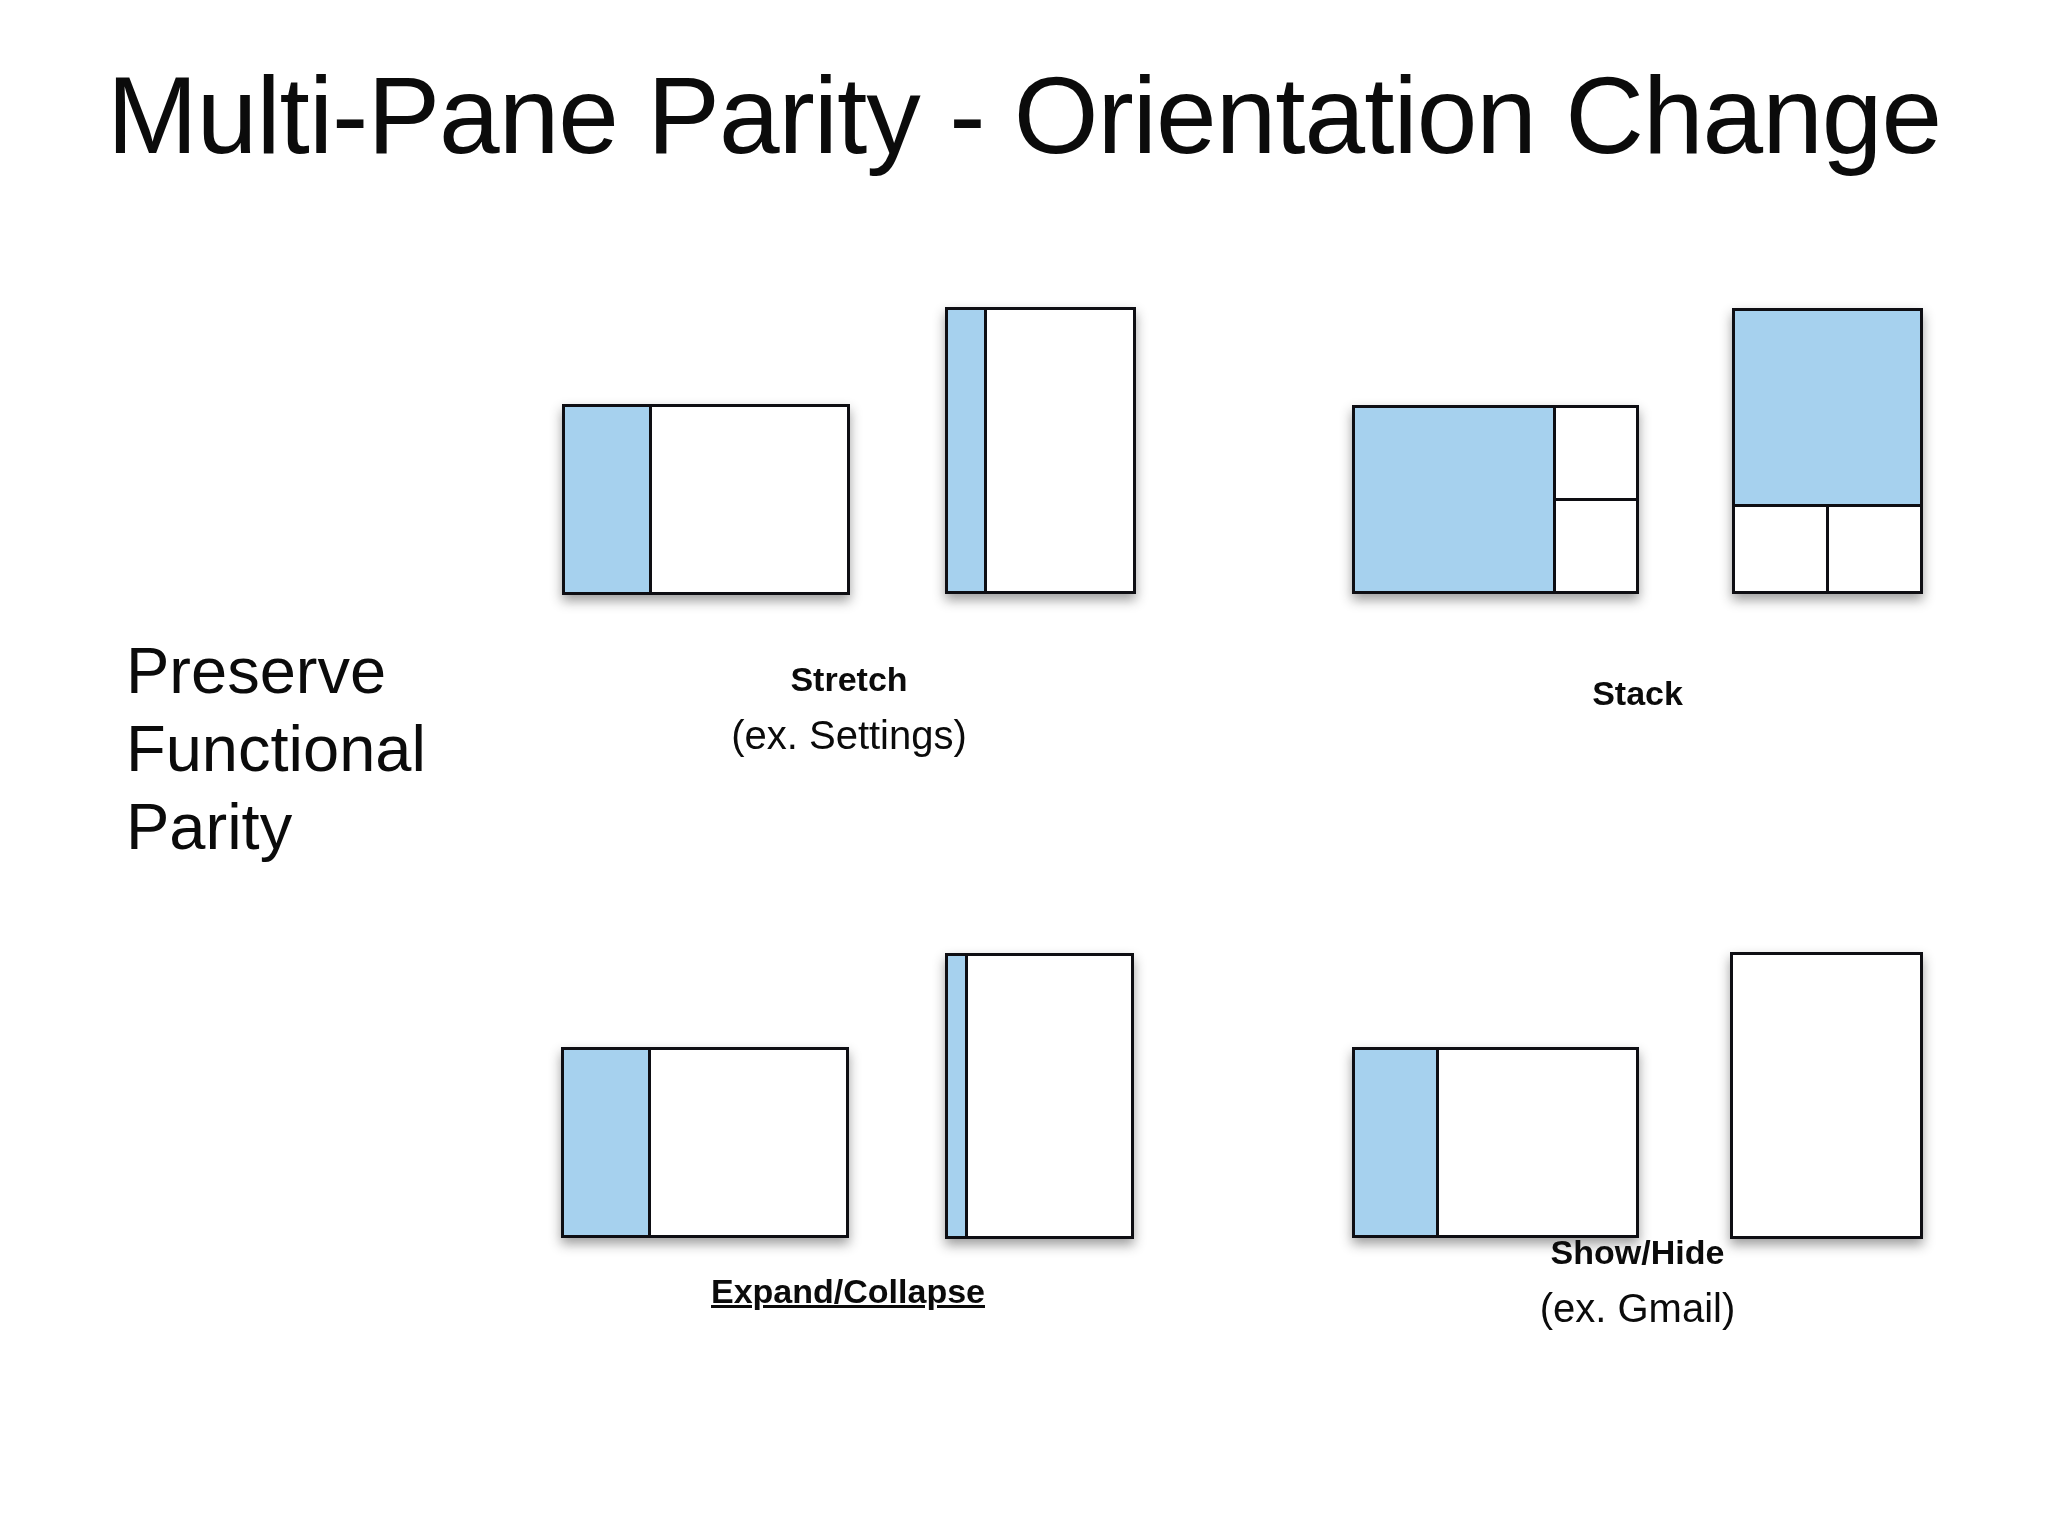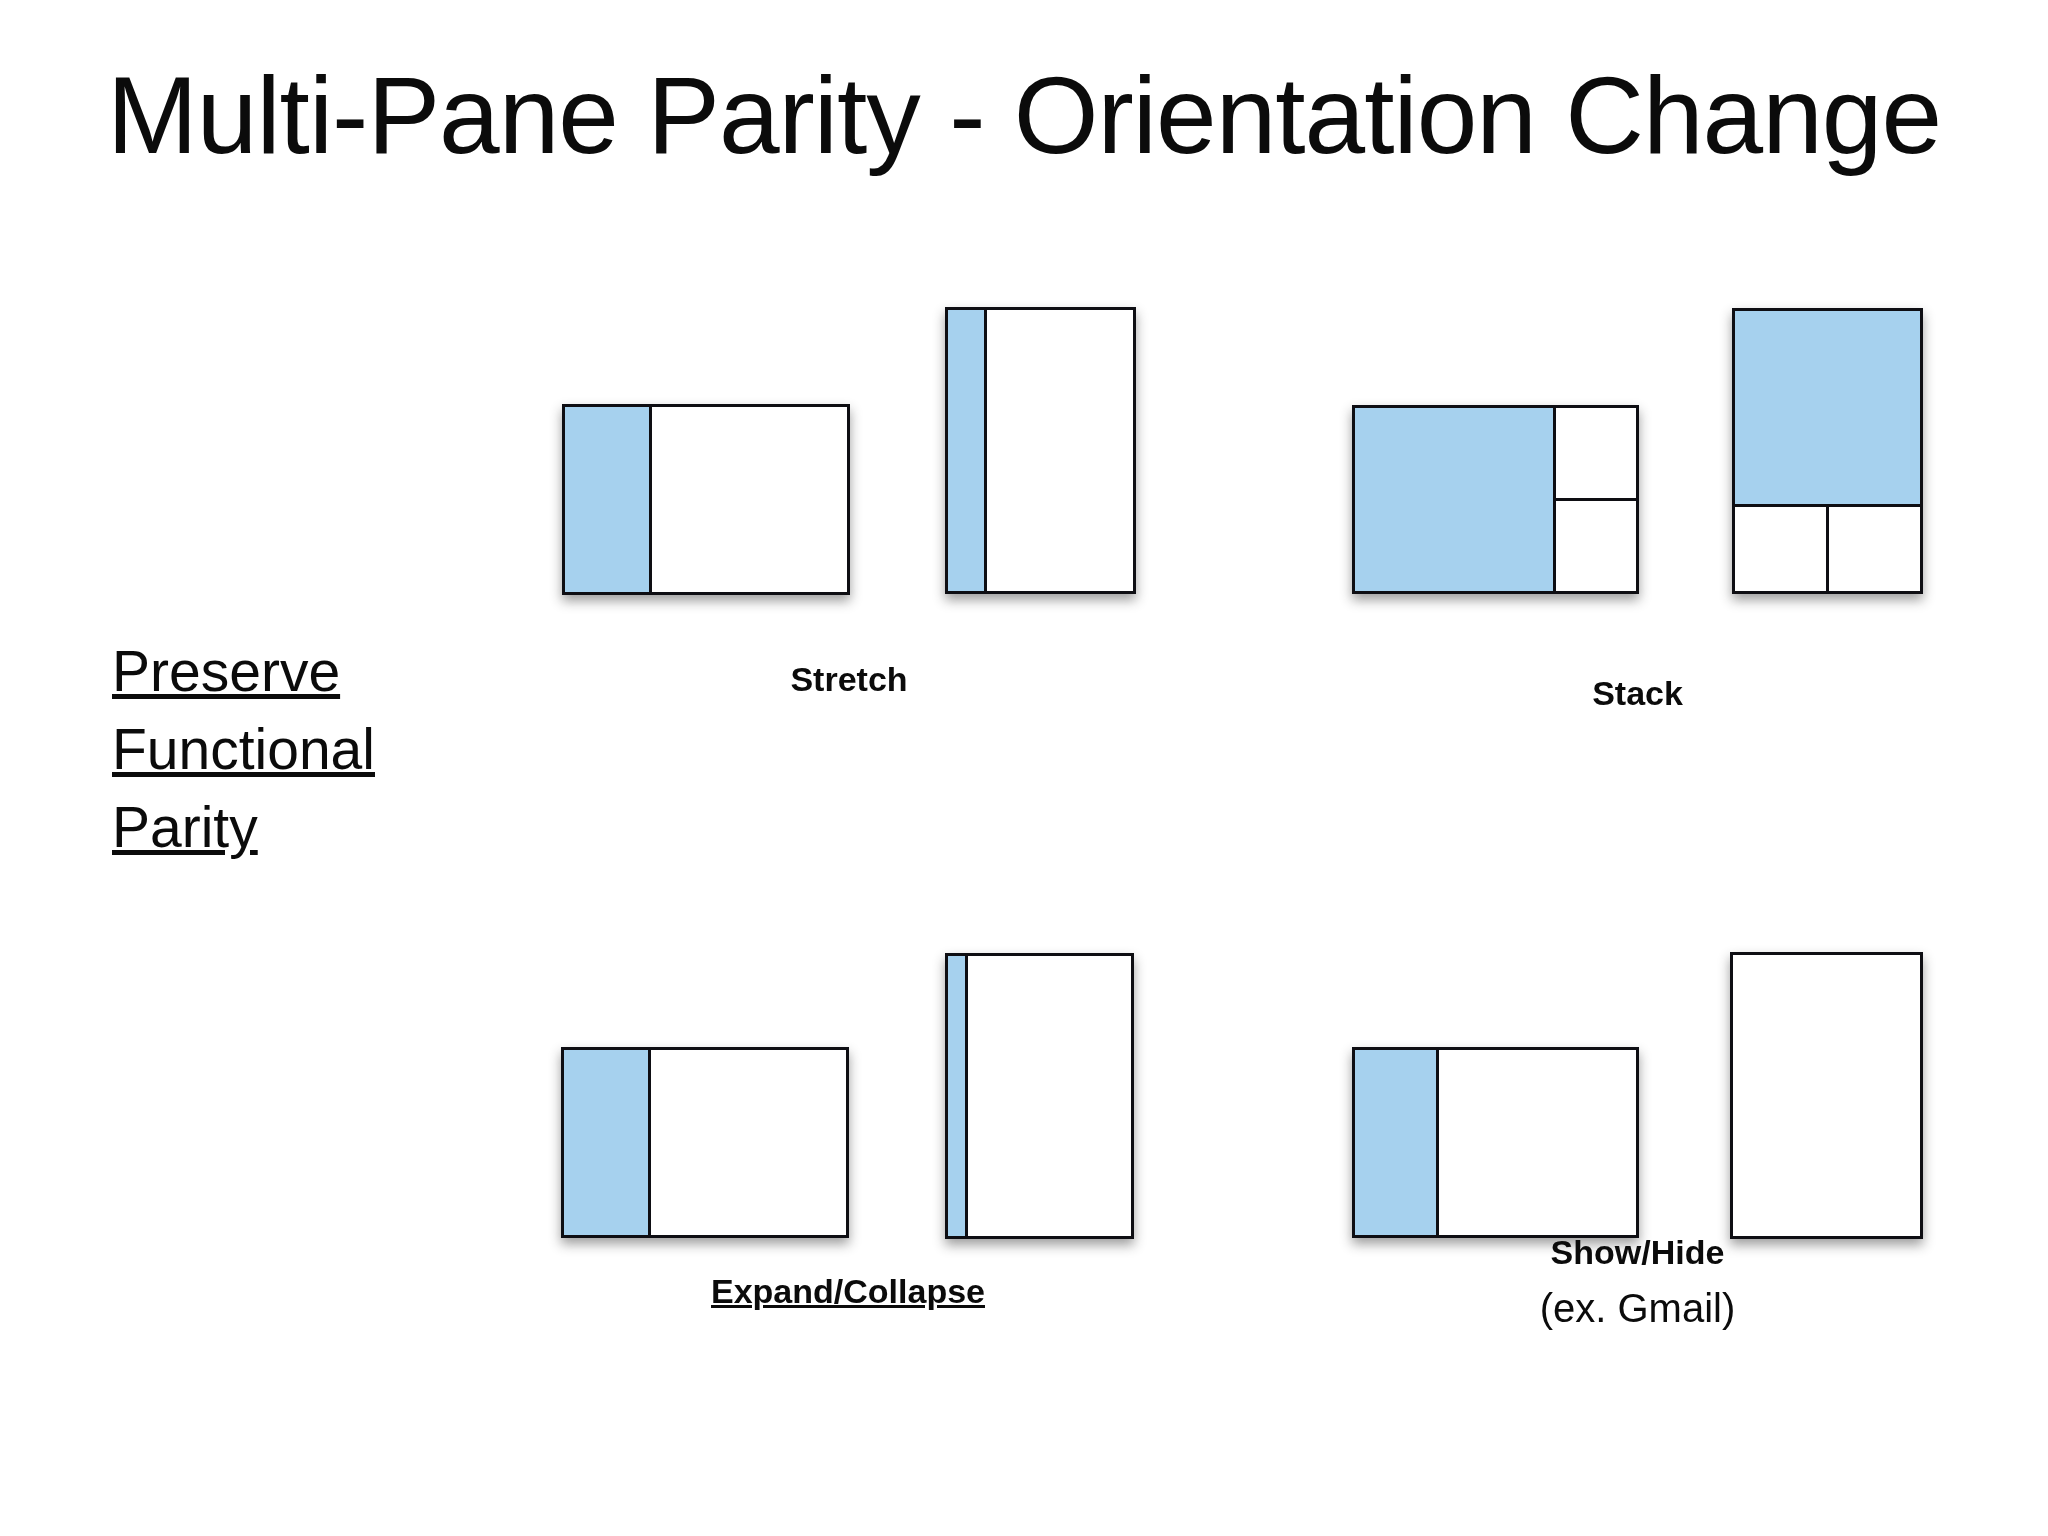--- a/index.html
+++ b/index.html
@@ -21,26 +21,25 @@
     text-align: center;
     font-size: 109px;
     font-weight: 400;
     letter-spacing: -1px;
     margin: 0;
     white-space: nowrap;
   }
 
   .side-note {
     position: absolute;
-    left: 112px;
+    left: 126px;
     top: 632px;
-    font-size: 57px;
+    font-size: 65px;
     line-height: 78px;
     white-space: pre-line;
-    text-decoration: underline;
   }
 
   
   .device {
     position: absolute;
     background: #ffffff;
     border: 3px solid #0e0e13;
     box-sizing: border-box;
     box-shadow: 0 6px 11px rgba(40,40,40,0.45);
   }
@@ -99,20 +98,21 @@
 Parity</div>
 
   <div class="device dev-stretch-land" style="border-color: rgb(14, 14, 19);">
     <div class="pane-blue pane-left" style="background: rgb(166, 209, 238);"></div>
   </div>
   <div class="device dev-stretch-port" style="border-color: rgb(14, 14, 19);">
     <div class="pane-blue pane-left" style="background: rgb(166, 209, 238);"></div>
   </div>
   <div class="group-label label-stretch">
     <div class="label-name">Stretch</div>
+    <div class="label-example">(ex. Settings)</div>
   </div>
 
   <div class="device dev-stack-land" style="border-color: rgb(14, 14, 19);">
     <div class="pane-blue pane-left" style="background: rgb(166, 209, 238);"></div>
     <div class="divider divider-h" style="background: rgb(14, 14, 19);"></div>
   </div>
   <div class="device dev-stack-port" style="border-color: rgb(14, 14, 19);">
     <div class="pane-blue pane-top" style="background: rgb(166, 209, 238);"></div>
     <div class="divider divider-v" style="background: rgb(14, 14, 19);"></div>
   </div>

